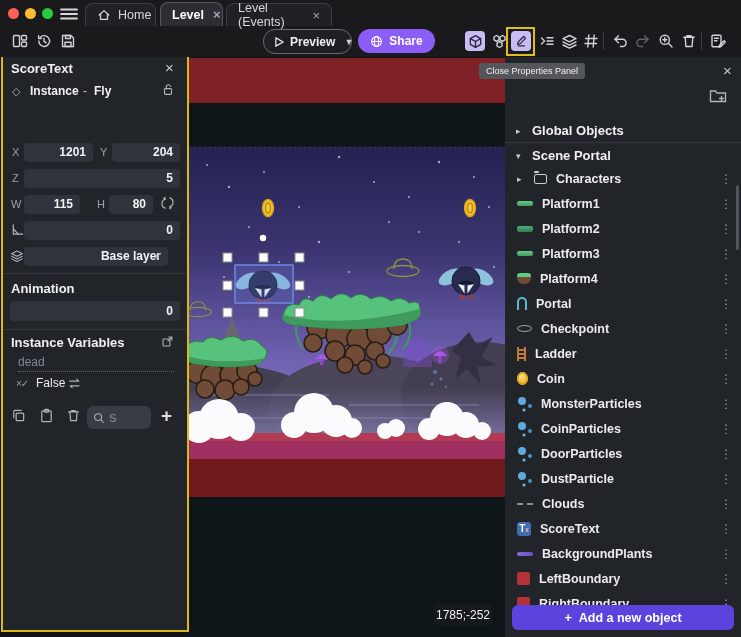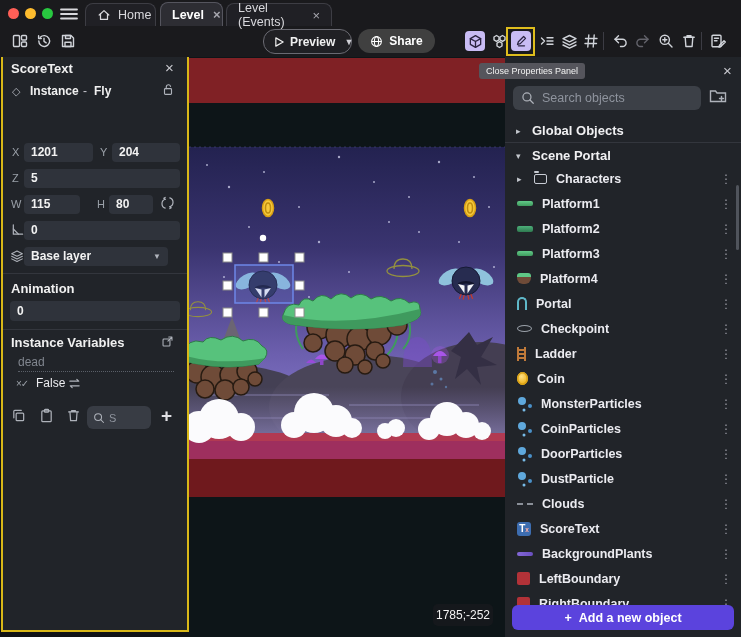--- a/index.html
+++ b/index.html
@@ -24,21 +24,21 @@
   .tbicon.dim svg { stroke:#63636b; }
   .tile { position:absolute; top:31px; width:20px; height:20px; background:#c9bcf4; border-radius:4px;
     display:flex; align-items:center; justify-content:center; }
   .tile svg { stroke:#2b2440; fill:none; stroke-width:1.4; stroke-linecap:round; stroke-linejoin:round; }
   .tsep { position:absolute; top:32px; width:1px; height:18px; background:#3c3c44; }
   #preview-btn { position:absolute; left:263px; top:29px; width:89px; height:25px;
     border:1px solid #6a6a72; border-radius:12px; display:flex; align-items:center; background:#202024; }
   #preview-btn .pv-label { font-size:12px; font-weight:bold; color:#f0f0f0; margin-left:5px; }
   #preview-btn .pv-sep { width:1px; height:23px; background:#6a6a72; margin-left:9px; }
   #preview-btn .pv-chev { flex:1; text-align:center; color:#d0d0d6; font-size:9px; }
-  #share-btn { position:absolute; left:358px; top:29px; width:77px; height:24px; background:#404040;
+  #share-btn { position:absolute; left:358px; top:29px; width:77px; height:24px; background:#8b5cf6;
     border-radius:12px; display:flex; align-items:center; justify-content:center; gap:6px;
     font-size:12px; font-weight:bold; color:#fff; }
   #pencil-highlight { position:absolute; left:506px; top:27px; width:29px; height:29px;
     border:2px solid #dfbd1d; z-index:40; }
 
   
   #tooltip { position:absolute; left:479px; top:63px; background:#55555c; color:#f2f2f2;
     font-size:9px; padding:3px 7px; border-radius:3px; white-space:nowrap; z-index:60; }
 
   
@@ -47,21 +47,21 @@
     border-radius:5px; display:flex; align-items:center; justify-content:center;
     font-size:12px; font-weight:normal; color:#f2f2f2; }
 
   
   #left-panel { position:absolute; left:1px; top:53px; width:188px; height:579px;
     border:2px solid #d9b818; background:#212429; z-index:20; }
   #left-panel .ttl { position:absolute; font-size:13px; font-weight:bold; color:#f0f0f0; }
   .panel-close { position:absolute; color:#c8c8ce; font-size:15px; line-height:1; }
   .lp-label { position:absolute; font-size:11px; color:#9aa0a8; }
   .lp-input { position:absolute; height:19px; background:#2f333b; border-radius:4px; color:#f2f2f2;
-    font-size:12px; font-weight:600; line-height:19px; padding:0 7px; overflow:hidden; }
+    font-size:12px; font-weight:600; line-height:19px; padding:0 7px; overflow:hidden;text-align:right; }
   .lp-ic { position:absolute; color:#aeb2ba; }
   .lp-ic svg { stroke:#aeb2ba; fill:none; stroke-width:1.3; stroke-linecap:round; stroke-linejoin:round; }
   #edit-object-btn { position:absolute; left:7px; top:58px; width:170px; height:23px; border:1px solid #85858d;
     border-radius:12px; display:flex; align-items:center; justify-content:center; gap:6px;
     font-size:12px; font-weight:bold; color:#f2f2f2; }
   .lp-div { position:absolute; left:0; width:184px; height:1px; background:#33363d; }
   .sec-title { position:absolute; font-size:13px; font-weight:bold; color:#f0f0f0; }
   #var-name { position:absolute; left:15px; top:300px; font-size:12px; color:#81868f; }
   #var-underline { position:absolute; left:15px; top:316px; width:156px; border-top:1px dotted #5a5f68; }
   #var-bool { position:absolute; left:13px; top:323px; font-size:10px; color:#9aa0a8; letter-spacing:-1px; }
@@ -555,29 +555,20 @@
     </span>
     <input placeholder="S" style="">
   </div>
   <span id="lp-plus">+</span>
 </div>
 
 <div id="right-panel">
   <span id="obj-title">Objects</span>
   <span class="panel-close" id="obj-close">×</span>
 
-  <div id="obj-search">
-    <span class="mag">
-      <svg width="14" height="14" viewBox="0 0 16 16">
-          <circle cx="6.8" cy="6.8" r="4.6"></circle>
-          <path d="M10.3 10.3 14 14"></path>
-        </svg>
-    </span>
-    <input placeholder="Search objects" style="">
-  </div>
   <span id="folder-add">
     <svg width="18" height="16" viewBox="0 0 18 16">
         <path d="M1.5 3h5l1.5 2h8.5v8.5H1.5z"></path>
       <path d="M12.5 8.5v4M10.5 10.5h4"></path>
       </svg>
   </span>
 
   <div class="grp-row" style="top:63px">
     <span class="grp-arrow">▸</span>
     <span class="grp-label">Global Objects</span>

